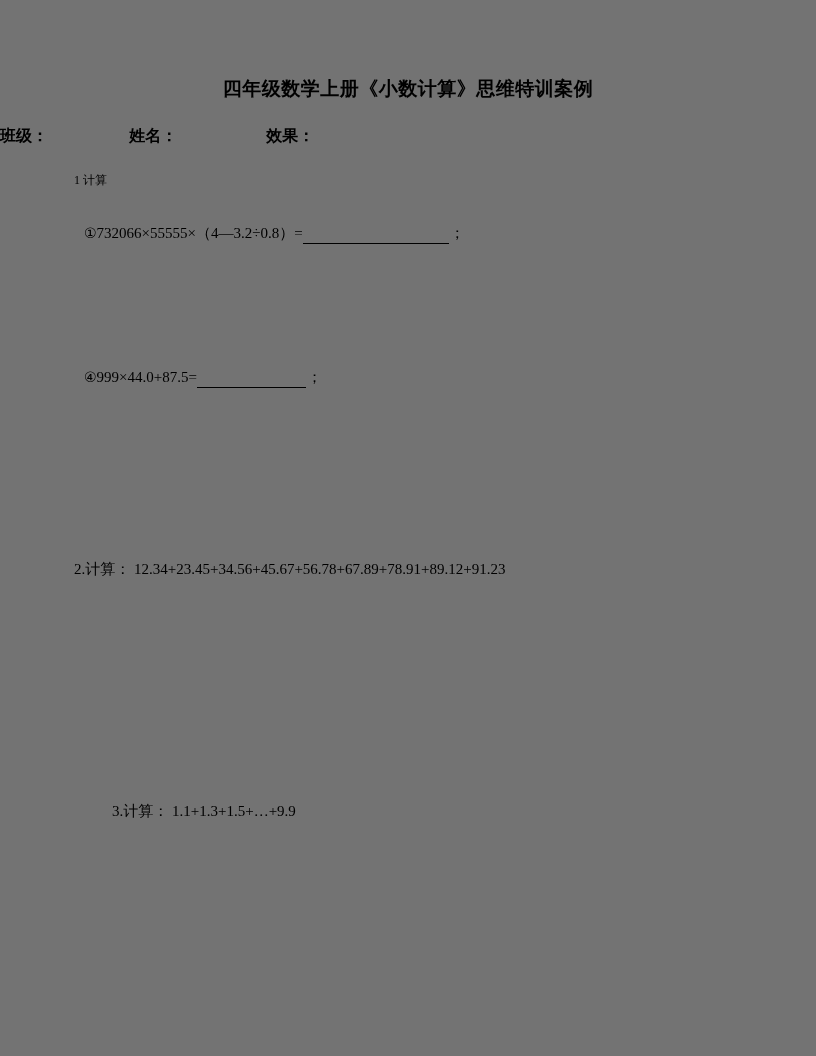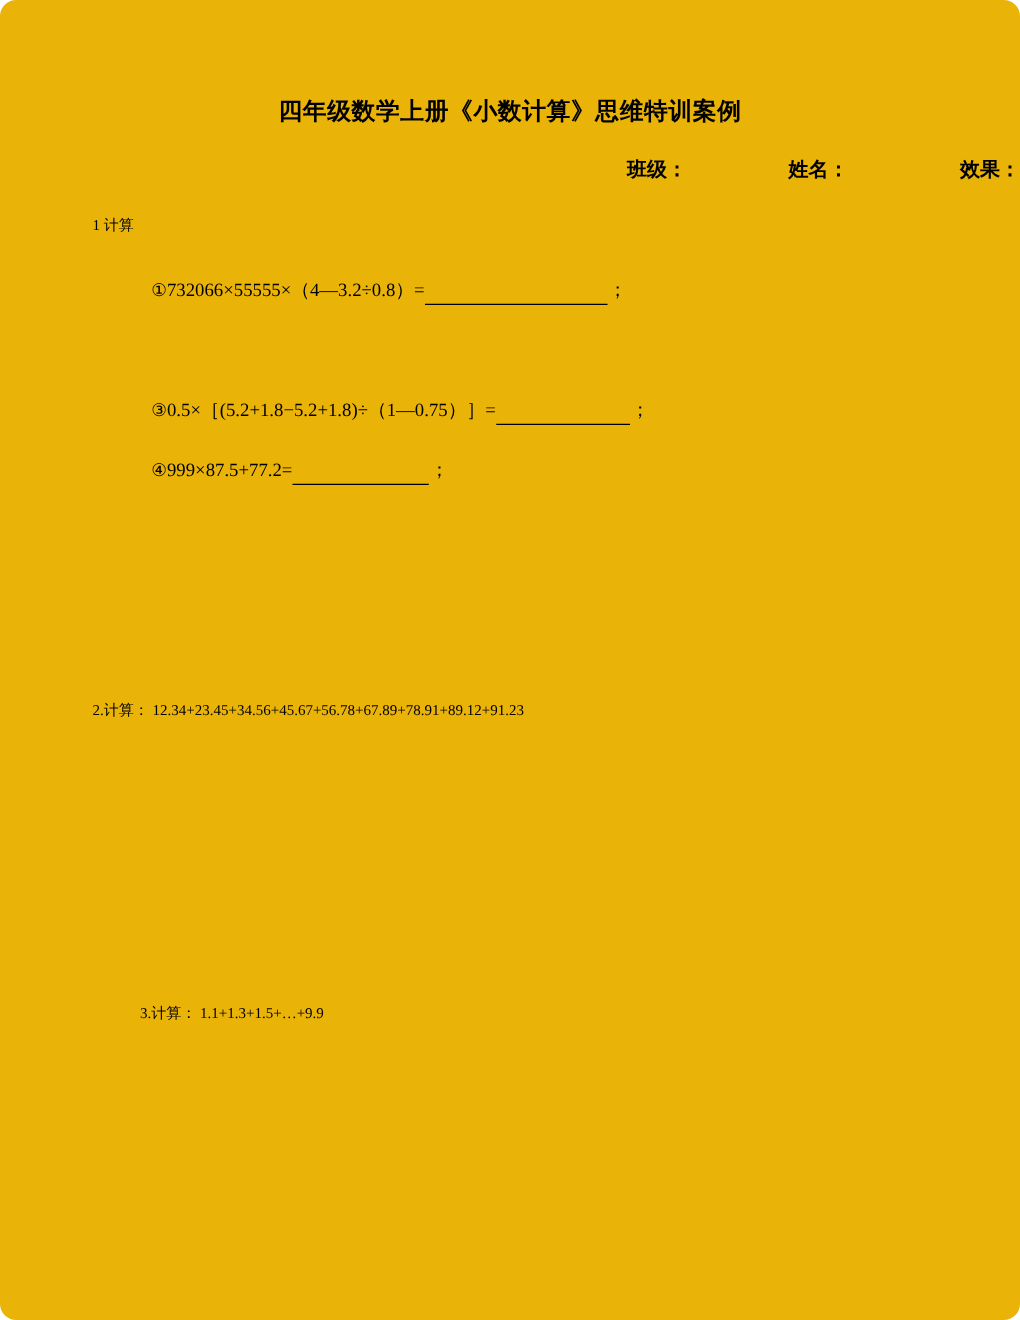--- a/index.html
+++ b/index.html
@@ -4,82 +4,80 @@
 <style>
   html, body {
     margin: 0;
     padding: 0;
     background: #ffffff;
   }
   .page {
     position: relative;
     width: 816px;
     height: 1056px;
-    background: #eab308;
+    background: #737373;
     overflow: hidden;
     font-family: "Liberation Serif", "DejaVu Serif", serif;
     color: #000000;
-    border-radius: 13px;
   }
   .doc-title {
     position: absolute;
     left: 0;
     top: 76px;
     width: 816px;
     text-align: center;
     font-family: "DejaVu Sans", "Liberation Sans", sans-serif;
     font-weight: bold;
     font-size: 19px;
     letter-spacing: 0.5px;
     white-space: nowrap;
   }
   .doc-subtitle {
     position: absolute;
     left: 0;
     top: 126px;
     width: 816px;
-    text-align: right;
+    text-align: left;
     font-family: "DejaVu Sans", "Liberation Sans", sans-serif;
     font-weight: bold;
     font-size: 16px;
     white-space: nowrap;
   }
   .doc-subtitle .gap-a { display: inline-block; width: 70px; }
   .doc-subtitle .gap-b { display: inline-block; width: 78px; }
 
   .section-heading {
     position: absolute;
     font-size: 12px;
     white-space: nowrap;
   }
   .problem-line {
     position: absolute;
     font-size: 15px;
     white-space: nowrap;
     line-height: 22px;
-    margin-left: 37px;
   }
   .problem-line .cnum {
     font-family: "DejaVu Sans", "Liberation Sans", sans-serif;
     font-size: 14px;
   }
   .blank {
     display: inline-block;
     border-bottom: 1.4px solid #000000;
     vertical-align: bottom;
     height: 15px;
   }
   .blank.w1 { width: 146px; }
   .blank.w2 { width: 106px; }
   .blank.w3 { width: 107px; }
   .blank.w4 { width: 109px; }
   .semi { padding-left: 1px; }
   .long-line {
     position: absolute;
-    font-size: 12px;
+    font-size: 15px;
     white-space: nowrap;
   }
 </style>
 </head>
 <body>
 
 <div class="page">
 
   <div class="doc-title">四年级数学上册《小数计算》思维特训案例</div>
 
@@ -91,26 +89,23 @@
     <span>效果：</span>
   </div>
 
   <div class="section-heading" style="left:74px; top:172px;">1 计算</div>
 
   <div class="problem-line" style="left:84px; top:222px;">
     <span class="cnum">①</span><span>732066×55555×（4—3.2÷0.8）=</span><span class="blank w1"></span><span class="semi">；</span>
   </div>
 
 
-  <div class="problem-line" style="left:84px; top:318px;">
-    <span class="cnum">③</span><span>0.5×［(5.2+1.8−5.2+1.8)÷（1—0.75）］=</span><span class="blank w3"></span><span class="semi">；</span>
-  </div>
 
   <div class="problem-line" style="left:84px; top:366px;">
-    <span class="cnum">④</span><span>999×87.5+77.2=</span><span class="blank w4"></span><span class="semi">；</span>
+    <span class="cnum">④</span><span>999×44.0+87.5=</span><span class="blank w4"></span><span class="semi">；</span>
   </div>
 
   <div class="long-line" style="left:74px; top:560px;">
     <span>2.计算：</span><span>&nbsp;</span><span>12.34+23.45+34.56+45.67+56.78+67.89+78.91+89.12+91.23</span>
   </div>
 
   <div class="long-line" style="left:74px; top:802px;margin-left:38px;">
     <span>3.计算：</span><span>&nbsp;</span><span>1.1+1.3+1.5+…+9.9</span>
   </div>
 

